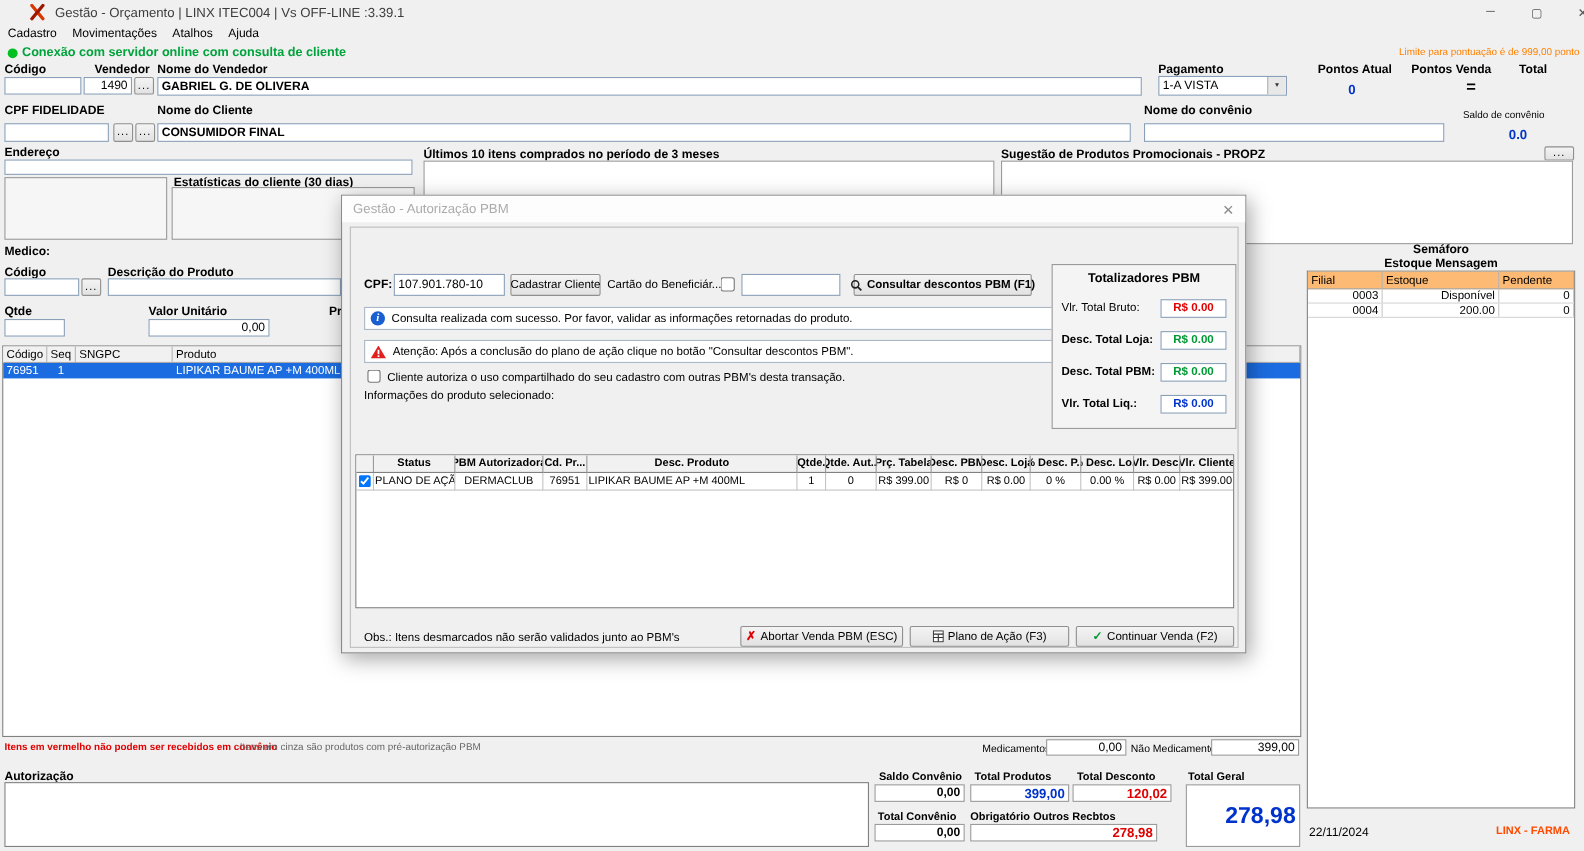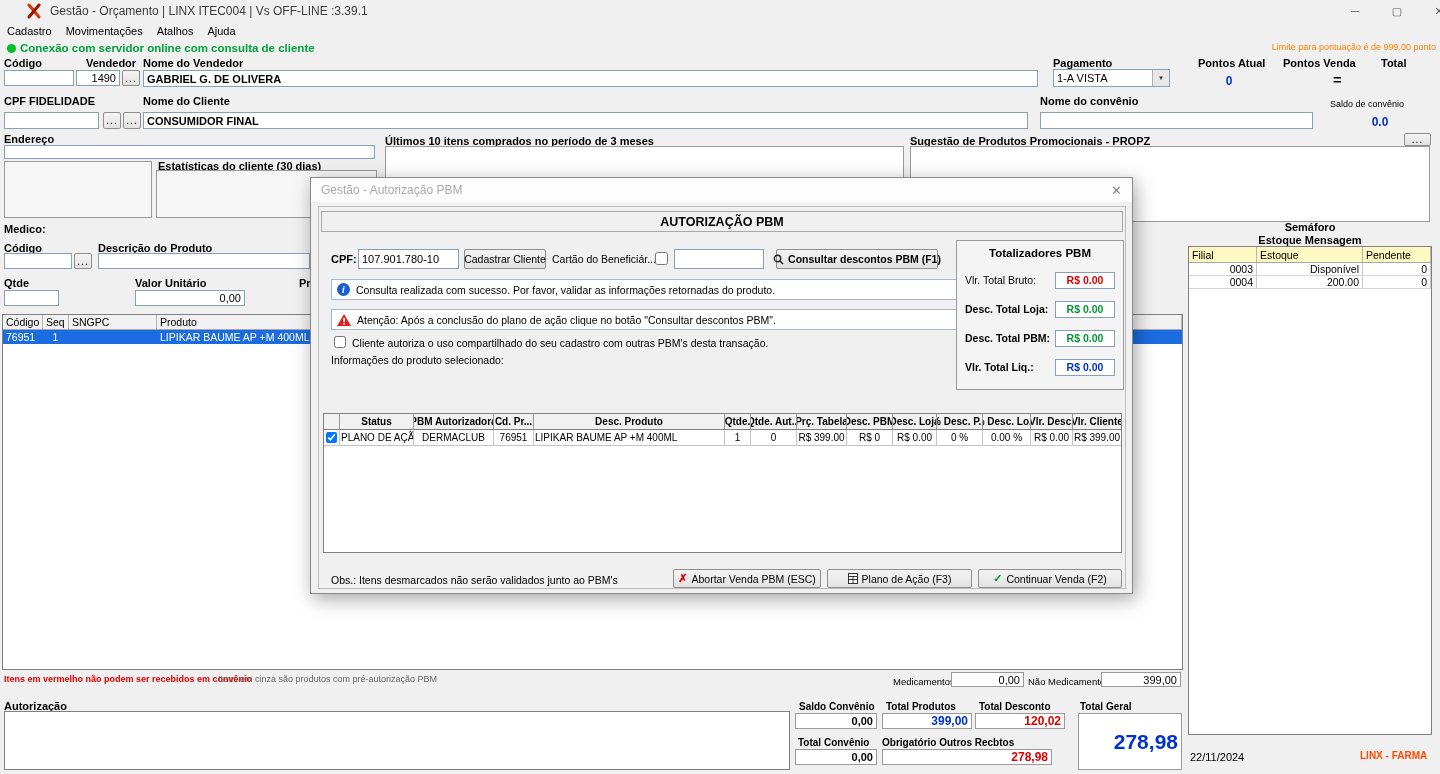--- a/index.html
+++ b/index.html
@@ -161,21 +161,21 @@
     <div class="gc" style="width:40px;border-color:transparent;">76951</div>
     <div class="gc" style="width:26px;border-color:transparent;justify-content:center;">1</div>
     <div class="gc" style="width:88px;border-color:transparent;"></div>
     <div class="gc gflex" style="border-color:transparent;">LIPIKAR BAUME AP +M 400ML</div>
   </div>
 </div>
 
 <div class="abs lbl" style="left:1188px;top:221px;width:244px;text-align:center;">Semáforo</div>
 <div class="abs lbl" style="left:1188px;top:234px;width:244px;text-align:center;">Estoque Mensagem</div>
 <div class="abs box" style="left:1188px;top:246px;width:244px;height:489px;border-color:#808080;">
-  <div class="grow ghead" style="height:16px;background:#fef9c3;">
+  <div class="grow ghead" style="height:16px;background:#fdba74;">
     <div class="gc" style="width:68px;">Filial</div>
     <div class="gc" style="width:106px;">Estoque</div>
     <div class="gc gflex">Pendente</div>
   </div>
   <div class="grow" style="height:13px;border-bottom:1px solid #d5d5d5;">
     <div class="gc ra" style="width:68px;">0003</div>
     <div class="gc ra" style="width:106px;">Disponível</div>
     <div class="gc gflex ra">0</div>
   </div>
   <div class="grow" style="height:13px;border-bottom:1px solid #d5d5d5;">
@@ -218,21 +218,20 @@
 <span class="abs bold" style="left:1360px;top:750px;font-size:10px;color:#ff4a00;">LINX - FARMA</span>
 
 <div class="abs" id="pbm-modal">
   <div class="mod-title">
     <span>Gestão - Autorização PBM</span>
     <span style="color:#8a8a8a;font-size:13px;">✕</span>
   </div>
 
   <div class="abs" style="left:7px;top:28px;width:808px;height:383px;border:1px solid #bdbdbd;"></div>
 
-  <div class="abs" style="left:10px;top:33px;width:802px;height:21px;border:1px solid #a8a8a8;display:flex;align-items:center;justify-content:center;font-weight:bold;font-size:12.5px;">AUTORIZAÇÃO PBM</div>
 
   <span class="abs lbl" style="left:20px;top:75px;">CPF:</span>
   <div class="abs inp" style="left:47px;top:71px;width:101px;height:20px;">107.901.780-10</div>
   <div class="abs btn" style="left:153px;top:71px;width:82px;height:20px;">Cadastrar Cliente</div>
   <span class="abs lbln" style="left:241px;top:75px;font-size:10.5px;">Cartão do Beneficiár...</span>
   <input type="checkbox" class="abs" style="left: 344px; top: 74px; width: 13px; height: 13px;">
   <div class="abs inp" style="left:363px;top:71px;width:90px;height:20px;"></div>
   <div class="abs btn bold" style="left:465px;top:71px;width:162px;height:20px;font-size:10.5px;">
     <span style="margin-right:4px;display:flex;">
       <svg width="11" height="11" viewBox="0 0 11 11">

